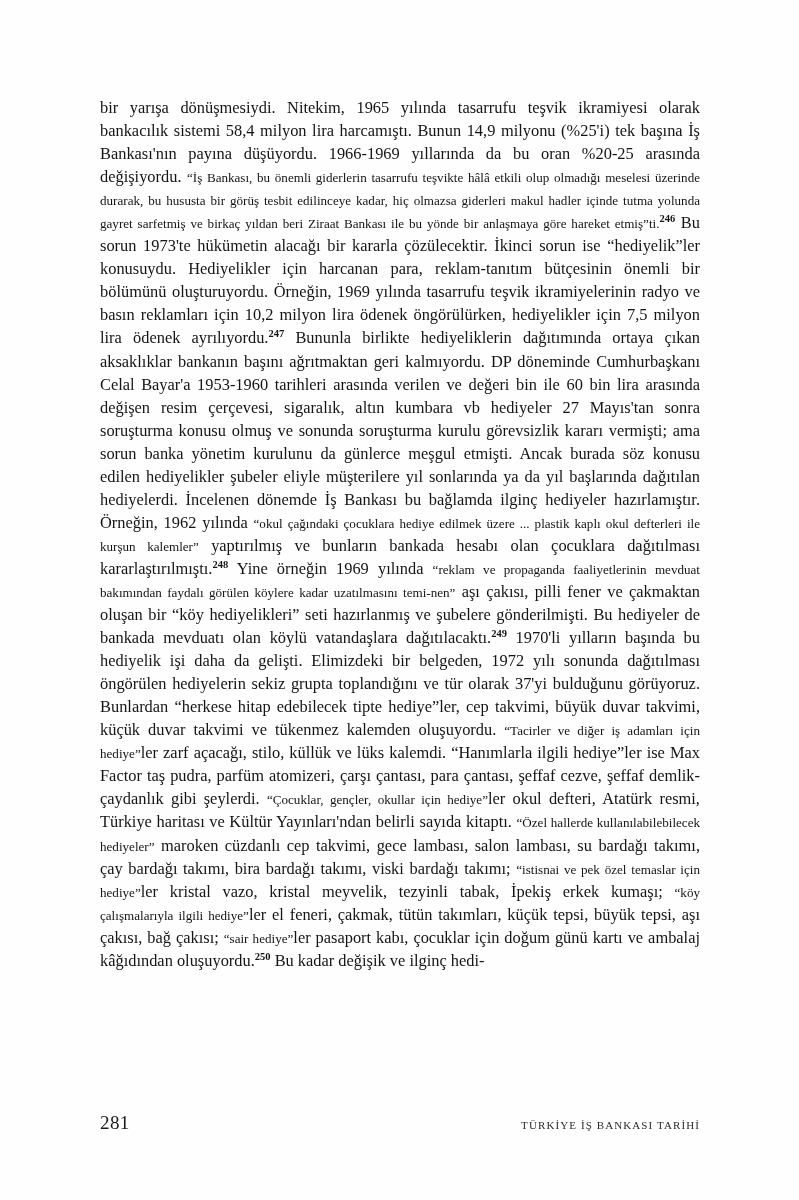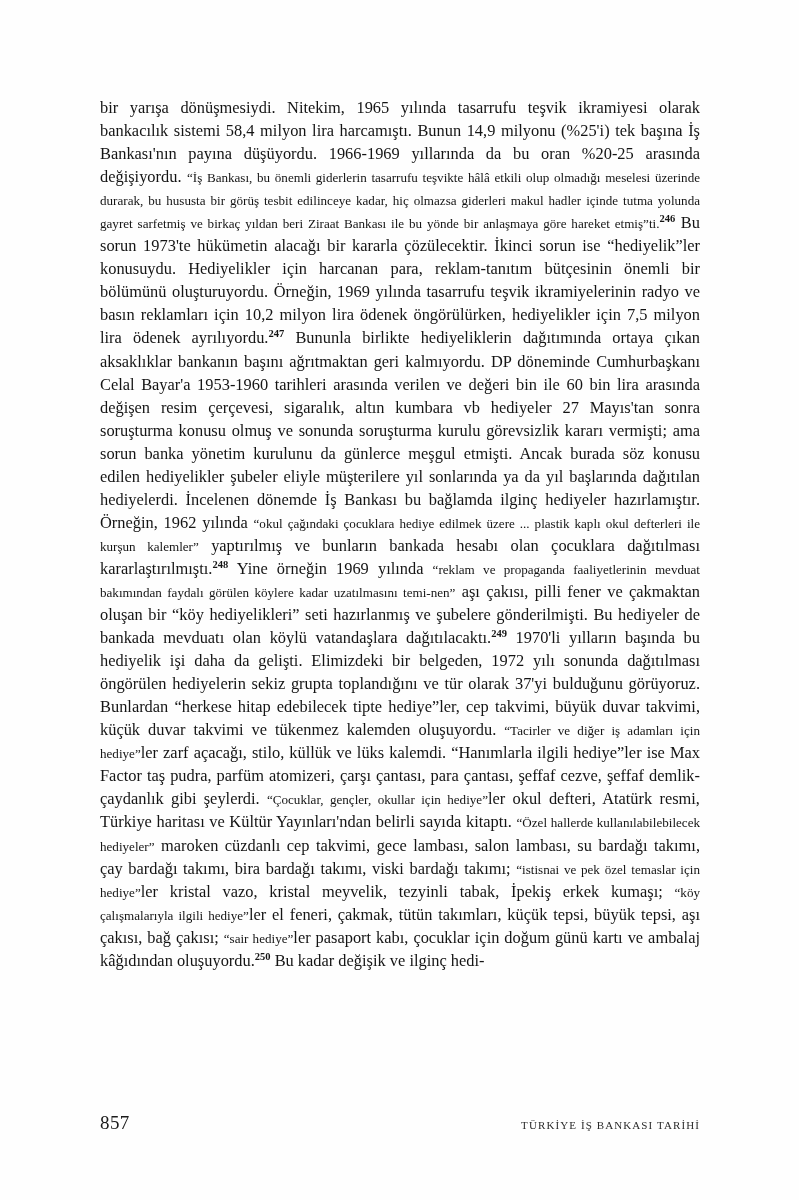--- a/index.html
+++ b/index.html
@@ -71,17 +71,17 @@
 </head>
 <body>
 
 <div class="page">
 
   <div class="text-column">
     <p class="body-text"><span>bir yarışa dönüşmesiydi. Nitekim, 1965 yılında tasarrufu teşvik ikramiyesi olarak bankacılık sistemi 58,4 milyon lira harcamıştı. Bunun 14,9 milyonu (%25'i) tek başına İş Bankası'nın payına düşüyordu. 1966-1969 yıllarında da bu oran %20-25 arasında değişiyordu. </span><span class="small">“İş Bankası, bu önemli giderlerin tasarrufu teşvikte hâlâ etkili olup olmadığı meselesi üzerinde durarak, bu hususta bir görüş tesbit edilinceye kadar, hiç olmazsa giderleri makul hadler içinde tutma yolunda  gayret sarfetmiş ve birkaç yıldan beri Ziraat Bankası ile bu yönde bir anlaşmaya göre hareket etmiş”ti.</span><span class="sup">246</span><span> Bu sorun 1973'te hükümetin alacağı bir kararla çözülecektir. İkinci sorun ise “hediyelik”ler konusuydu. Hediyelikler için harcanan para, reklam-tanıtım bütçesinin önemli bir bölümünü oluşturuyordu. Örneğin, 1969 yılında tasarrufu teşvik ikramiyelerinin radyo ve basın reklamları için 10,2 milyon lira ödenek öngörülürken, hediyelikler için 7,5 milyon lira ödenek ayrılıyordu.</span><span class="sup">247</span><span> Bununla birlikte hediyeliklerin dağıtımında ortaya çıkan aksaklıklar bankanın başını ağrıtmaktan geri kalmıyordu. DP döneminde Cumhurbaşkanı Celal Bayar'a 1953-1960 tarihleri arasında verilen ve değeri bin ile 60 bin lira arasında değişen resim çerçevesi, sigaralık, altın kumbara vb hediyeler 27 Mayıs'tan sonra soruşturma konusu olmuş ve sonunda soruşturma kurulu görevsizlik kararı vermişti; ama sorun banka yönetim kurulunu da günlerce meşgul etmişti. Ancak burada söz konusu edilen hediyelikler şubeler eliyle müşterilere yıl sonlarında ya da yıl başlarında dağıtılan hediyelerdi. İncelenen dönemde İş Bankası bu bağlamda ilginç hediyeler hazırlamıştır. Örneğin, 1962 yılında </span><span class="small">“okul çağındaki çocuklara  hediye edilmek üzere ... plastik kaplı okul defterleri ile kurşun kalemler”</span><span> yaptırılmış ve bunların bankada hesabı olan çocuklara dağıtılması kararlaştırılmıştı.</span><span class="sup">248</span><span> Yine örneğin 1969 yılında </span><span class="small">“reklam ve propaganda faaliyetlerinin mevduat bakımından faydalı görülen köylere kadar uzatılmasını temi-nen”</span><span> aşı çakısı, pilli fener ve çakmaktan oluşan bir “köy hediyelikleri” seti hazırlanmış ve şubelere gönderilmişti. Bu hediyeler de bankada mevduatı olan köylü vatandaşlara dağıtılacaktı.</span><span class="sup">249</span><span> 1970'li yılların başında bu hediyelik işi daha da gelişti. Elimizdeki bir belgeden, 1972 yılı sonunda dağıtılması öngörülen hediyelerin sekiz grupta toplandığını ve tür olarak 37'yi bulduğunu görüyoruz. Bunlardan “herkese hitap edebilecek tipte hediye”ler, cep takvimi, büyük duvar takvimi, küçük duvar takvimi ve tükenmez kalemden oluşuyordu. </span><span class="small">“Tacirler ve diğer iş adamları için hediye”</span><span>ler zarf açacağı, stilo, küllük ve lüks kalemdi. “Hanımlarla ilgili hediye”ler ise Max Factor taş pudra, parfüm atomizeri, çarşı çantası, para çantası, şeffaf cezve, şeffaf demlik-çaydanlık gibi şeylerdi. </span><span class="small">“Çocuklar, gençler, okullar için hediye”</span><span>ler okul defteri, Atatürk resmi, Türkiye haritası ve Kültür Yayınları'ndan belirli sayıda kitaptı. </span><span class="small">“Özel hallerde kullanılabilebilecek hediyeler”</span><span> maroken cüzdanlı cep takvimi, gece lambası, salon lambası, su bardağı takımı, çay bardağı takımı, bira bardağı takımı, viski bardağı takımı; </span><span class="small">“istisnai ve pek özel temaslar için hediye”</span><span>ler kristal vazo, kristal meyvelik, tezyinli tabak, İpekiş erkek kumaşı; </span><span class="small">“köy çalışmalarıyla ilgili hediye”</span><span>ler el feneri, çakmak, tütün takımları, küçük tepsi, büyük tepsi, aşı çakısı, bağ çakısı; </span><span class="small">“sair hediye”</span><span>ler pasaport kabı, çocuklar için doğum günü kartı ve ambalaj kâğıdından oluşuyordu.</span><span class="sup">250</span><span> Bu kadar değişik ve ilginç hedi-</span></p>
   </div>
 
   <div class="footer">
-    <div class="folio">857</div>
+    <div class="folio">281</div>
     <div class="running-head">TÜRKİYE İŞ BANKASI TARİHİ</div>
   </div>
 
 </div>
 
 </body></html>

